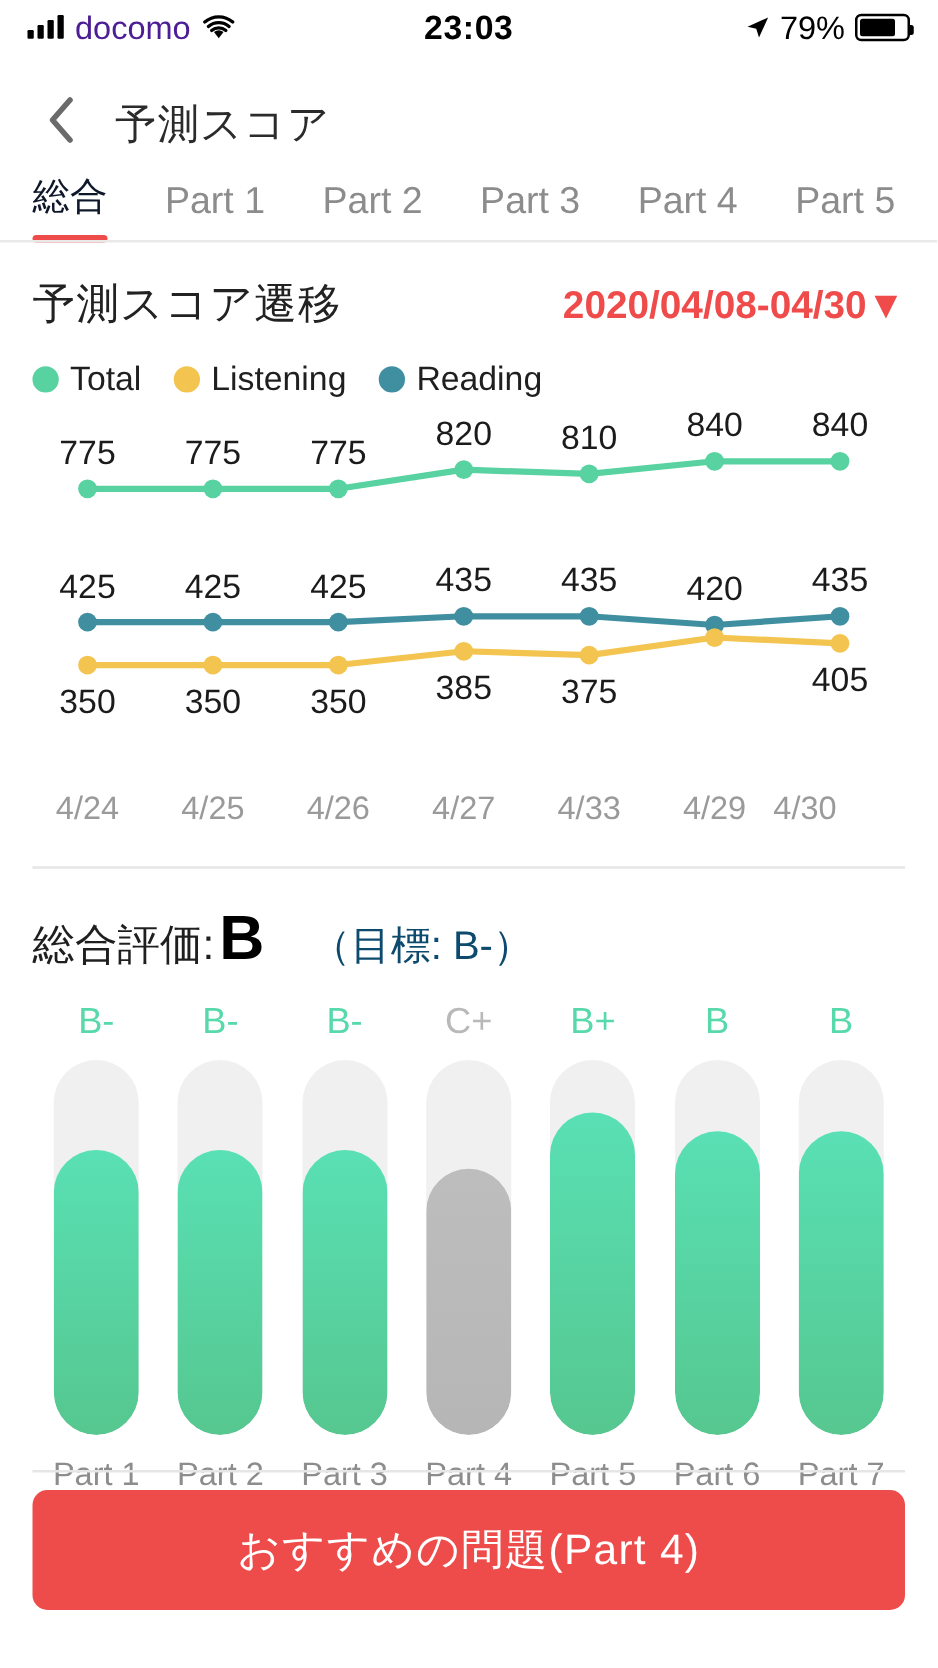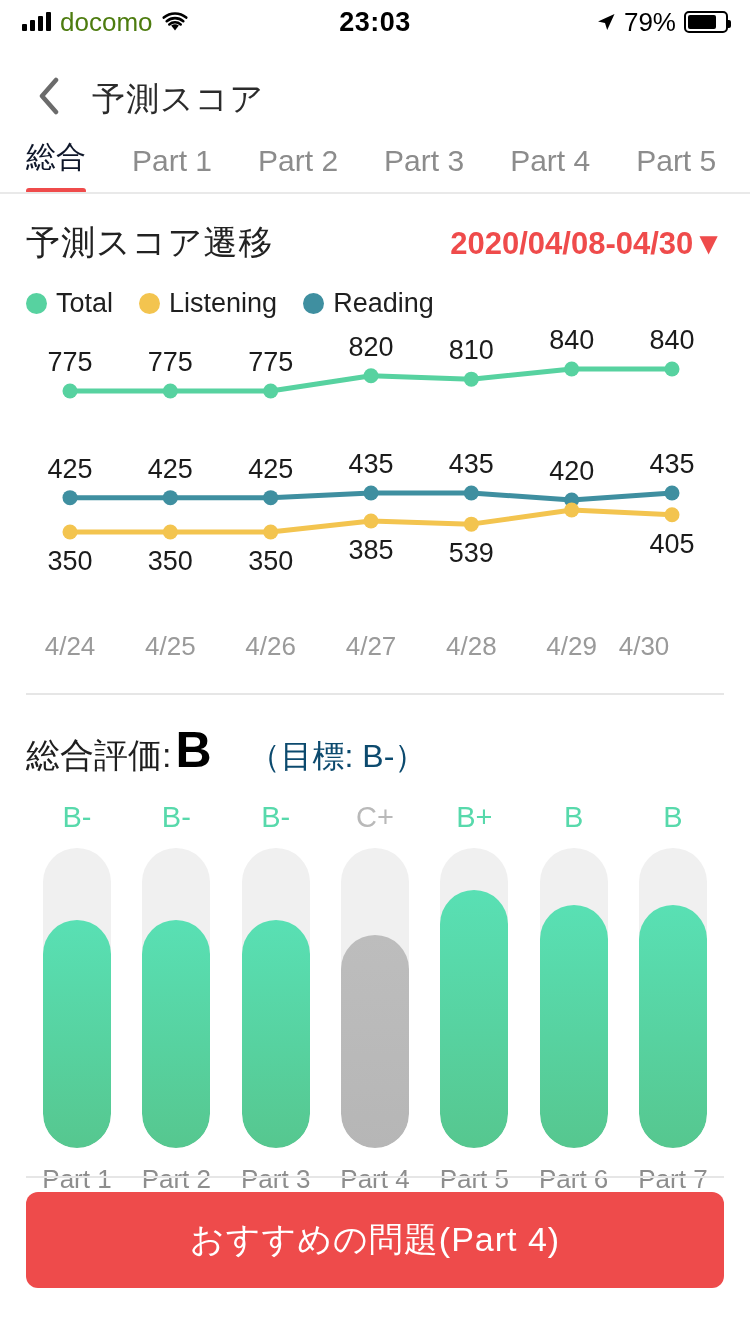--- a/index.html
+++ b/index.html
@@ -42,21 +42,21 @@
     background: #000;
     border-radius: 1px;
   }
   .signal-bars i:nth-child(1) { height: 7px; }
   .signal-bars i:nth-child(2) { height: 11px; }
   .signal-bars i:nth-child(3) { height: 15px; }
   .signal-bars i:nth-child(4) { height: 19px; }
   .carrier {
     font-size: 26px;
     letter-spacing: 0px;
-    color: #4d7c0f;
+    color: #4c1d95;
   }
   .wifi { width: 26px; height: 20px; display:block; }
   .sb-time {
     position: absolute;
     left: 0; right: 0;
     text-align: center;
     font-size: 27px;
     font-weight: bold;
     color: #000;
     letter-spacing: 0.5px;
@@ -461,31 +461,31 @@
         <div class="pt-label" style="left: 144.333px; top: 124.667px;">425</div>
         <div class="pt-label" style="left: 244.667px; top: 124.667px;">425</div>
         <div class="pt-label" style="left: 345px; top: 120px;">435</div>
         <div class="pt-label" style="left: 445.333px; top: 120px;">435</div>
         <div class="pt-label" style="left: 545.667px; top: 127px;">420</div>
         <div class="pt-label" style="left: 646px; top: 120px;">435</div>
         <div class="pt-label" style="left: 44px; top: 217px;">350</div>
         <div class="pt-label" style="left: 144.333px; top: 217px;">350</div>
         <div class="pt-label" style="left: 244.667px; top: 217px;">350</div>
         <div class="pt-label" style="left: 345px; top: 206px;">385</div>
-        <div class="pt-label" style="left: 445.333px; top: 209.143px;">539</div>
+        <div class="pt-label" style="left: 445.333px; top: 209.143px;">375</div>
         <div class="pt-label" style="left: 646px; top: 199.714px;">405</div>
       </div>
   </div>
 
   <div class="xaxis">
       <div class="xtick" style="left: 44px;">4/24</div>
       <div class="xtick" style="left: 144.333px;">4/25</div>
       <div class="xtick" style="left: 244.667px;">4/26</div>
       <div class="xtick" style="left: 345px;">4/27</div>
-      <div class="xtick" style="left: 445.333px;">4/28</div>
+      <div class="xtick" style="left: 445.333px;">4/33</div>
       <div class="xtick" style="left: 545.667px;">4/29</div>
       <div class="xtick" style="left: 618px;">4/30</div>
     </div>
   <div class="divider"></div>
 </div>
 
 <div class="grade-head">
   <span class="grade-label">総合評価:</span>
   <span class="grade-value">B</span>
   <span class="grade-target">（目標: B-）</span>

